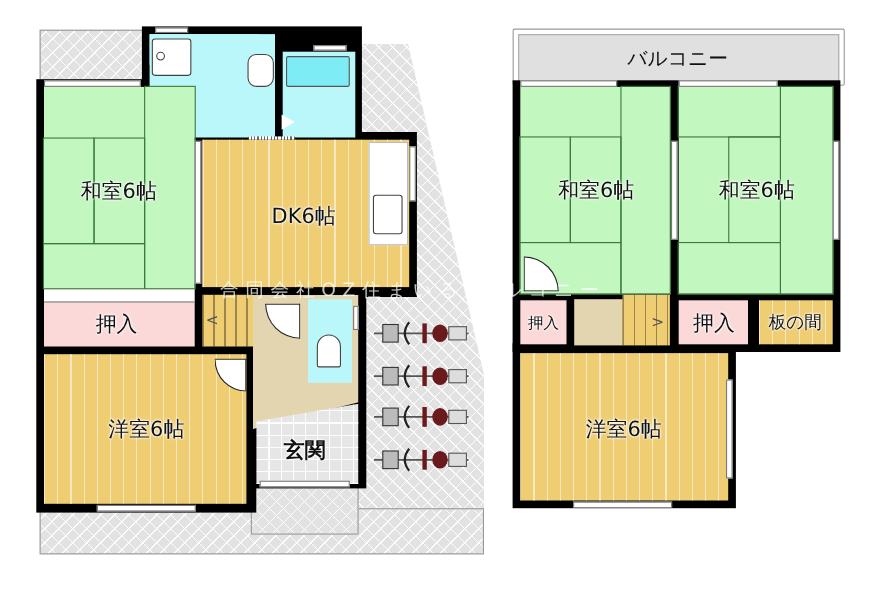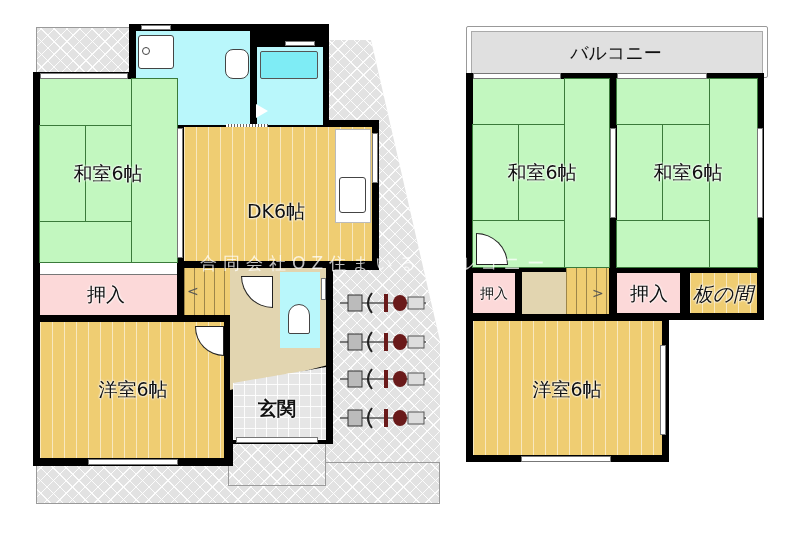--- a/index.html
+++ b/index.html
@@ -27,21 +27,21 @@
       repeating-linear-gradient(90deg, rgba(255,255,255,0.9) 0 1px, transparent 1px 11px);
   }
   .wall { background:#000; }
   .mat { border:1px solid #3a7a3a; }
   .label {
     position:absolute; font-size:19px; color:#111; white-space:nowrap;
     text-shadow: 0 0 2px #fff, 0 0 2px #fff, 0 0 3px #fff;
     transform:translate(-50%,-50%);
   }
   .label.sm { font-size:14px; }
-  .label.md { font-size:20px;font-style:italic; }
+  .label.md { font-size:16px; }
   .win { position:absolute; background:#fff; border:1px solid #777; box-sizing:border-box; }
   .door-arc { position:absolute; background:#fff; border:1px solid #222; box-sizing:border-box; }
   .fixture { position:absolute; background:#fff; border:1px solid #444; box-sizing:border-box; border-radius:3px; }
   .watermark { position:absolute; font-size:17px; color:rgba(255,255,255,0.75); white-space:nowrap; letter-spacing:1px; }
   .bike { position:absolute; width:90px; height:26px; }
 </style>
 </head>
 <body>
 
 <div>
@@ -79,21 +79,21 @@
 
   <div class="abs" style="left:40px;top:263px;width:137px;height:12px;background:#fff;border-bottom:1px solid #777;"></div>
   <div class="abs pink" style="left:40px;top:275px;width:137px;height:40px;"></div>
   <span class="label" style="left:106px;top:295px;">押入</span>
 
   <div class="abs wood" style="left:184px;top:127px;width:188px;height:134px;"></div>
   <div class="abs" style="left:335px;top:129px;width:36px;height:94px;background:#fff;border:1px solid #bbb;"></div>
   <div class="fixture" style="left:339px;top:177px;width:27px;height:36px;"></div>
   <div class="win" style="left:372px;top:133px;width:6px;height:50px;"></div>
   <div class="abs" style="left:226px;top:124px;width:42px;height:3px;background:repeating-linear-gradient(90deg,#fff 0 2px,#666 2px 3px);"></div>
-  <span class="label" style="left:276px;top:212px;">DK6帖</span>
+  <span class="label" style="left:276px;top:197px;">DK6帖</span>
 
   <div class="abs wood" style="left:184px;top:268px;width:46px;height:47px;background-image:repeating-linear-gradient(90deg,rgba(0,0,0,0.35) 0 1px,transparent 1px 10px);"></div>
   <span class="abs" style="left:187px;top:284px;font-size:14px;color:#555;line-height:1;">&lt;</span>
 
   <div class="abs beige" style="left:230px;top:268px;width:96px;height:122px;clip-path:polygon(0 0,100% 0,100% 80%,0 100%);"></div>
   <div class="door-arc" style="left:241px;top:276px;width:32px;height:32px;border-radius:0 0 0 32px;"></div>
 
   <div class="abs water" style="left:280px;top:272px;width:40px;height:76px;"></div>
   <div class="fixture" style="left:288px;top:304px;width:22px;height:30px;border-radius:11px 11px 2px 2px;"></div>
   <div class="win" style="left:321px;top:278px;width:5px;height:22px;"></div>

